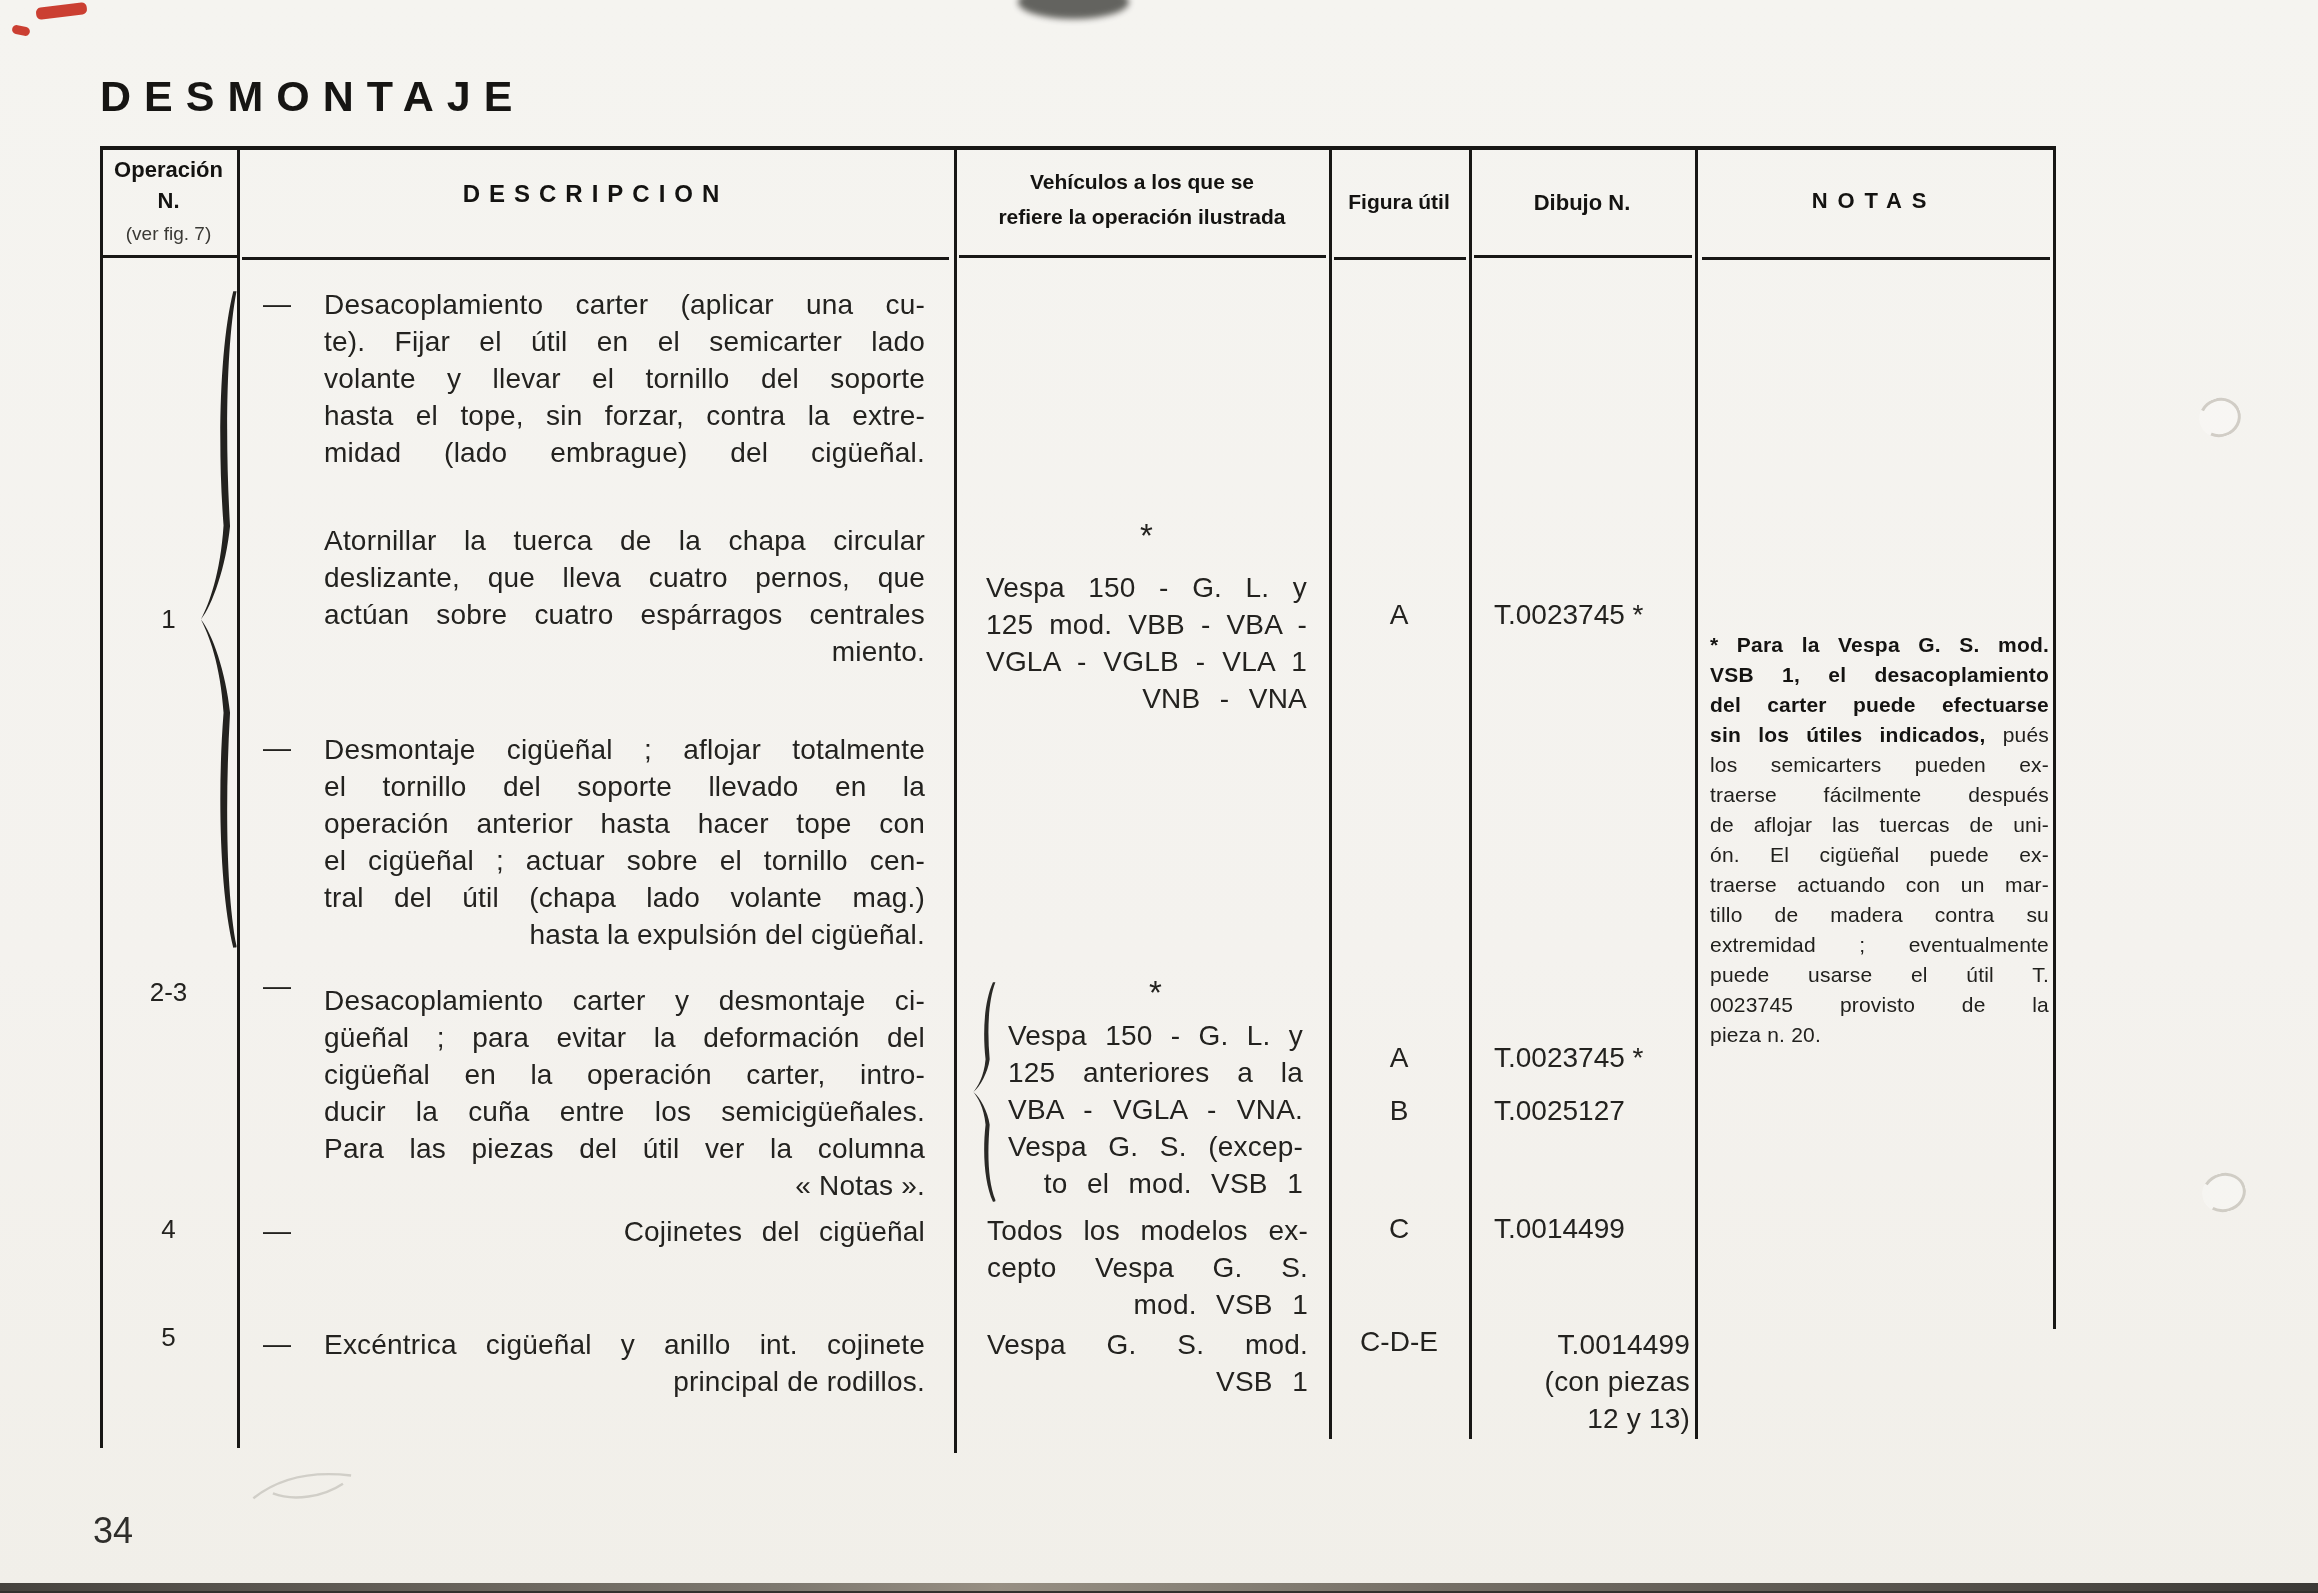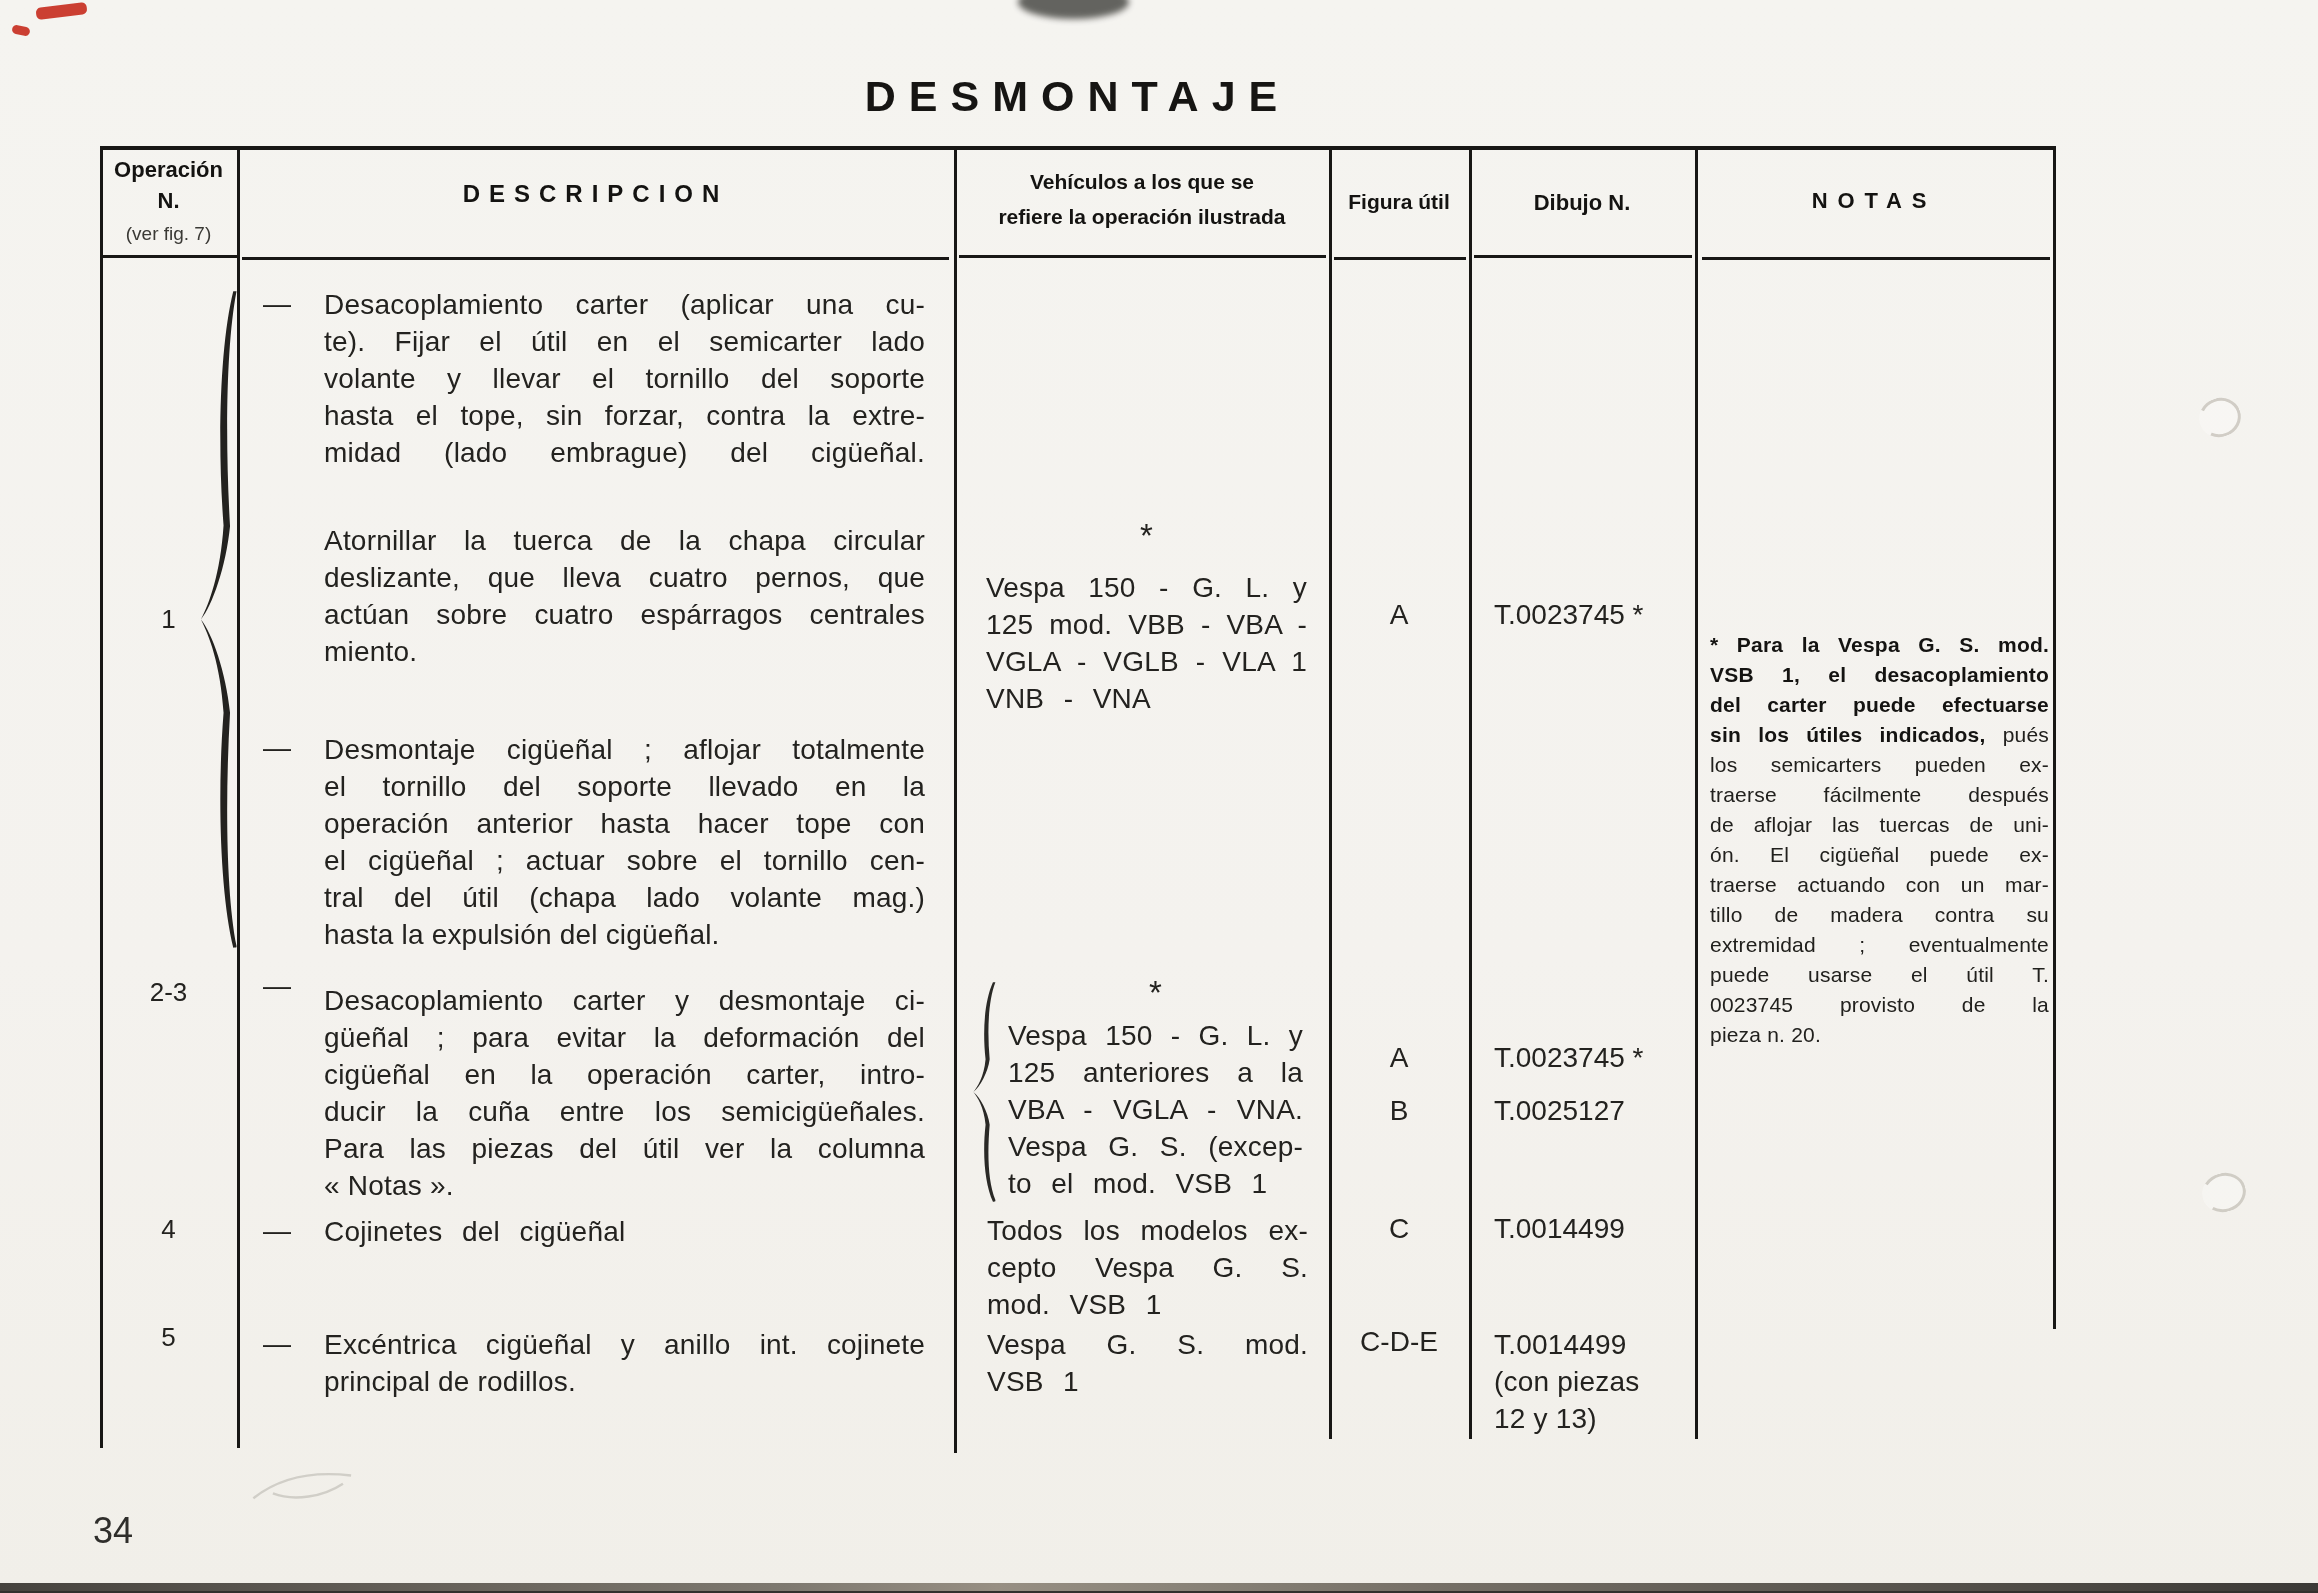--- a/index.html
+++ b/index.html
@@ -10,21 +10,21 @@
   }
   .abs{position:absolute;}
   
   .vl{position:absolute;width:2.5px;background:#181715;}
   .hl{position:absolute;height:3.3px;background:#181715;}
   .hl.top{height:4.1px;}
   
   .hc{position:absolute;text-align:center;font-weight:bold;color:#141311;}
   
   .para{position:absolute;}
-  .ln{font-size:28px;line-height:37px;min-height:37px;color:#23221f;letter-spacing:0.2px;}
+  .ln{font-size:28px;line-height:37px;min-height:37px;color:#23221f;letter-spacing:0.2px;text-align:right;}
   .j{text-align:justify;text-align-last:justify;}
   .ws{word-spacing:11.5px;}
   .dash{position:absolute;font-size:28px;color:#23221f;}
   .star{position:absolute;font-size:33px;color:#23221f;text-align:center;}
   .opnum{position:absolute;font-size:26px;color:#23221f;text-align:center;width:137px;left:100px;}
   .fig{position:absolute;left:1329px;width:140px;text-align:center;font-size:28px;color:#23221f;}
   .dib{font-size:28px;color:#23221f;}
   
   .nl{font-size:21px;line-height:30px;min-height:30px;color:#21201d;letter-spacing:0.2px;}
   .nb{font-weight:bold;color:#141311;}
@@ -45,21 +45,21 @@
   <div class="redmark" style="left:36px;top:4.9px;width:51px;height:12.3px;transform:rotate(-7deg);"></div>
   <div class="redmark" style="left:12.3px;top:26px;width:18px;height:9px;transform:rotate(12deg);"></div>
   <div class="hole" style="left:2199px;top:398px;width:36px;height:33px;border-left-color:transparent;transform:rotate(-20deg);"></div>
   <div class="hole" style="left:2202px;top:1173px;width:38px;height:33px;border-left-color:transparent;transform:rotate(-15deg);"></div>
   <svg class="abs" style="left:245px;top:1456px;" width="147" height="57" viewBox="0 0 180 70">
     <path d="M10,52 C40,28 80,18 130,24 M34,46 C60,56 96,50 120,34" stroke="#8d8a81" stroke-width="3" fill="none" opacity="0.32"></path>
   </svg>
   <div class="bottomstrip"></div>
   <div class="bottomedge"></div>
 
-  <div class="abs" style="left:100px;top:72px;width:1955px;text-align:center;font-size:43px;font-weight:bold;letter-spacing:13px;color:#161513;">DESMONTAJE</div>
+  <div class="abs" style="left:100px;top:72px;width:1955px;text-align:left;font-size:43px;font-weight:bold;letter-spacing:13px;color:#161513;">DESMONTAJE</div>
 
   <div class="hl top" style="left:100px;top:146px;width:1955px;"></div>
   <div class="vl" style="left:100px;top:146px;height:1302px;"></div>
   <div class="vl" style="left:237px;top:146px;height:1302px;"></div>
   <div class="vl" style="left:954px;top:146px;height:1307px;"></div>
   <div class="vl" style="left:1329px;top:146px;height:1293px;"></div>
   <div class="vl" style="left:1469px;top:146px;height:1293px;"></div>
   <div class="vl" style="left:1695px;top:146px;height:1293px;"></div>
   <div class="vl" style="left:2053px;top:146px;height:1183px;"></div>
 

